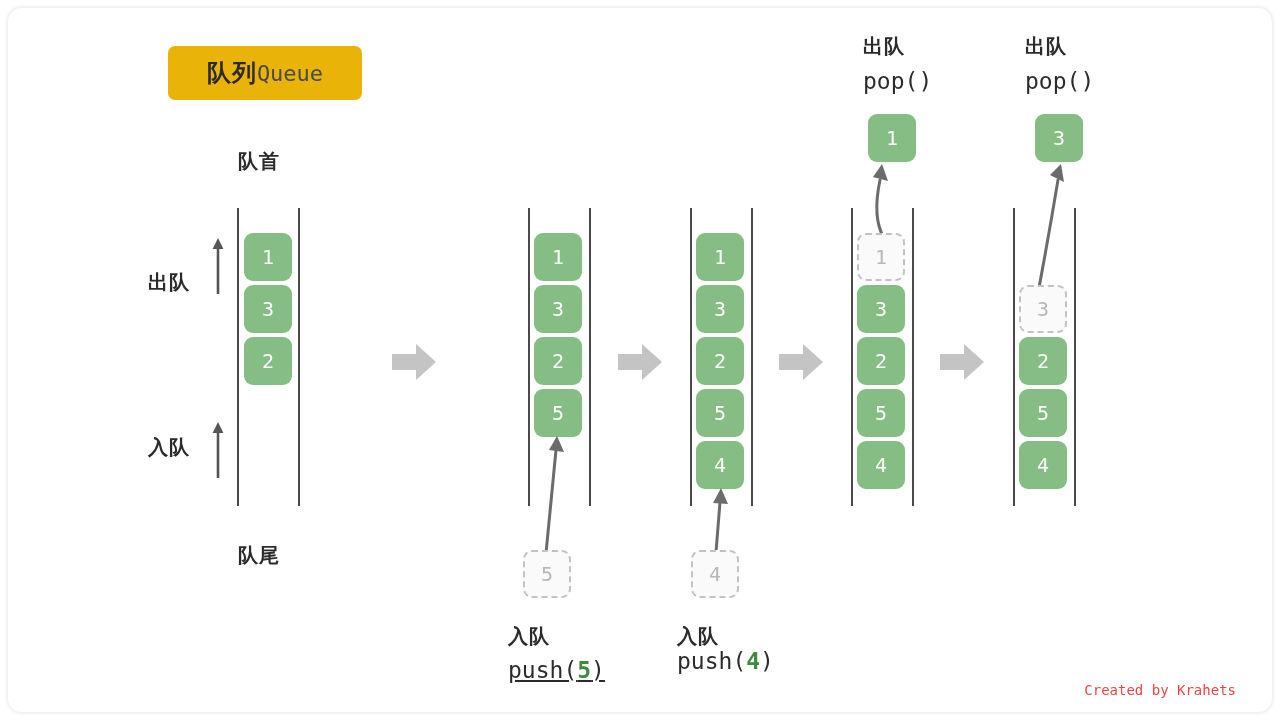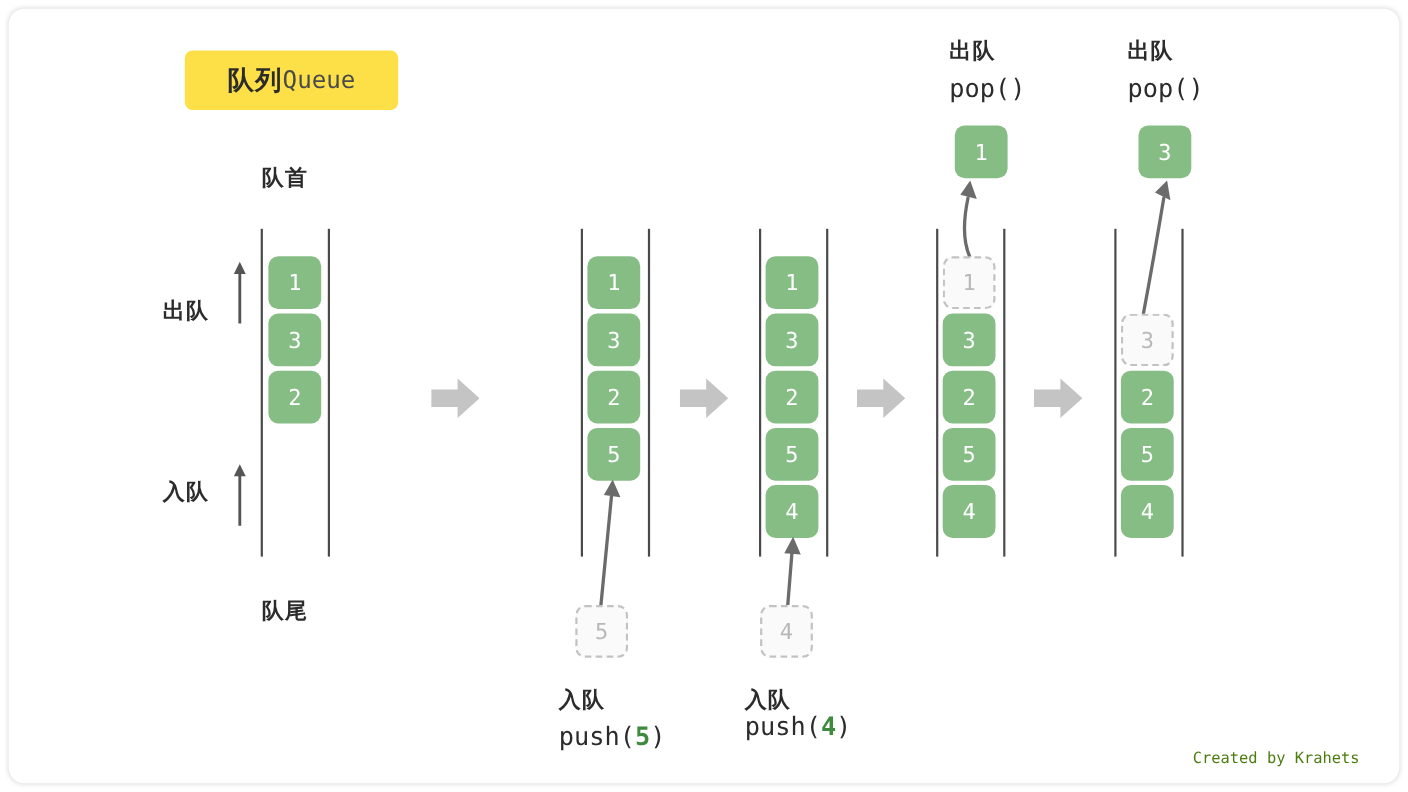--- a/index.html
+++ b/index.html
@@ -28,21 +28,21 @@
     box-shadow: 0 0 5px rgba(0,0,0,0.14);
   }
 
   
   .title-badge {
     position: absolute;
     left: 168px;
     top: 46px;
     width: 194px;
     height: 54px;
-    background: #fde047;
+    background: #eab308;
     border-radius: 7px;
     display: flex;
     align-items: center;
     justify-content: center;
     gap: 0;
   }
   .title-cn {
     font-size: 24px;
     font-weight: bold;
     color: #2b2b2b;
@@ -123,21 +123,21 @@
     overflow: visible;
   }
 
   
   .credit {
     position: absolute;
     right: 44px;
     bottom: 22px;
     font-family: "DejaVu Sans Mono", monospace;
     font-size: 14px;
-    color: #4d7c0f;
+    color: #ef4444;
     white-space: nowrap;
   }
 </style>
 </head>
 <body>
 
 <div id="canvas">
   <div class="card"></div>
 
   <div class="title-badge">
@@ -180,21 +180,21 @@
   <div class="cell" style="left:534px; top:389px;">5</div>
 
   <svg class="conn" style="left:520px; top:430px;" width="70" height="125" viewBox="0 0 70 125">
     <path d="M26 123 L36 20" stroke="currentColor" stroke-width="3" fill="none" stroke-linecap="round"></path>
     <path d="M37 6 L44 22 L29 20 Z" fill="currentColor"></path>
   </svg>
 
   <div class="cell ghost" style="left:523px; top:550px;">5</div>
 
   <div class="lbl-cn" style="left:508px; top:623px;">入队</div>
-  <div class="lbl-mono" style="left:508px; top:657px;"><span>push(</span><span class="hl">5</span><span>)</span></div>
+  <div class="lbl-mono" style="left:508px; top:657px;text-decoration:underline;"><span>push(</span><span class="hl">5</span><span>)</span></div>
 
   <svg class="step-arrow" style="left:618px; top:342px;" viewBox="0 0 44 40">
     <path d="M0 12 L24 12 L24 2 L44 20 L24 38 L24 28 L0 28 Z" fill="currentColor"></path>
   </svg>
 
   <div class="rail" style="left:690px; top:208px; height:298px;"></div>
   <div class="rail" style="left:751px; top:208px; height:298px;"></div>
 
   <div class="cell" style="left:696px; top:233px;">1</div>
   <div class="cell" style="left:696px; top:285px;">3</div>

